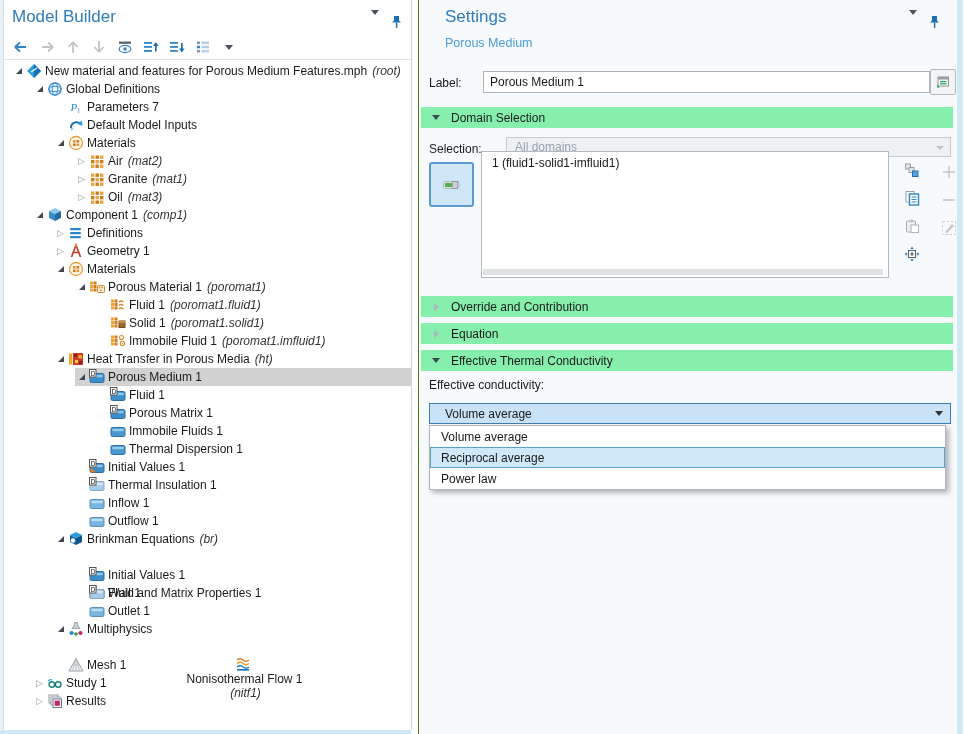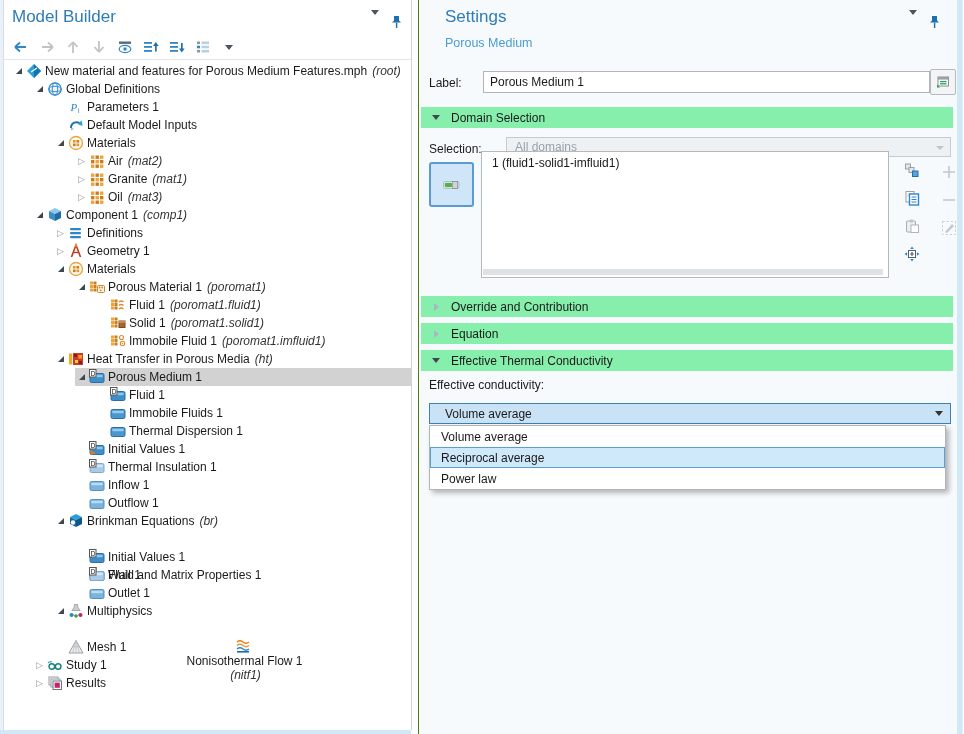--- a/index.html
+++ b/index.html
@@ -192,21 +192,21 @@
       </div>
       <div class="trow">
         <div class="tr-inner" style="margin-left: 50px;">
           <span class="arr"></span>
           <span class="ico">
             <svg width="16" height="16" viewBox="0 0 16 16">
               <text x="2.5" y="12" font-size="11" font-style="italic" fill="#2e86c8" font-family="serif">P</text>
               <text x="10" y="13.5" font-size="7" fill="#2e86c8">i</text>
             </svg>
           </span>
-          <span class="t-lbl">Parameters 1</span>
+          <span class="t-lbl">Parameters 7</span>
         </div>
       </div>
       <div class="trow">
         <div class="tr-inner" style="margin-left: 50px;">
           <span class="arr"></span>
           <span class="ico">
             <svg width="16" height="16" viewBox="0 0 16 16">
               <path d="M3 11 a5.5 5.5 0 0 1 9.5 -4" fill="none" stroke="#1d6fb0" stroke-width="2"></path>
               <path d="M13.8 3.5 L14.5 9 L9.5 7z" fill="#2d9fd8"></path>
               <path d="M3 13.5 l3 -1.5 -3 -1.5z" fill="#7fc0e8"></path>
@@ -496,20 +496,34 @@
             </svg>
           </span>
           <span class="t-lbl">Fluid 1</span>
         </div>
       </div>
       <div class="trow">
         <div class="tr-inner" style="margin-left: 92px;">
           <span class="arr"></span>
           <span class="ico">
             <svg width="16" height="16" viewBox="0 0 16 16">
+              <rect x="1" y="4.5" width="14" height="9" rx="1.5" fill="#3e8ec9" stroke="#2a6da8"></rect>
+              <rect x="2.2" y="5.7" width="11.6" height="2.6" rx="1" fill="#8ec6ea"></rect>
+              <rect x="0.5" y="0.5" width="6.5" height="7.5" fill="#fff" stroke="#555"></rect>
+              <text x="1.8" y="7" font-size="6.5" fill="#111" font-family="sans-serif">D</text>
+            </svg>
+          </span>
+          <span class="t-lbl">Porous Matrix 1</span>
+        </div>
+      </div>
+      <div class="trow">
+        <div class="tr-inner" style="margin-left: 92px;">
+          <span class="arr"></span>
+          <span class="ico">
+            <svg width="16" height="16" viewBox="0 0 16 16">
               <rect x="1" y="4.5" width="14" height="9" rx="1.5" fill="#4a97cf" stroke="#2a6da8"></rect>
               <rect x="2.2" y="5.7" width="11.6" height="2.6" rx="1" fill="#95cbec"></rect>
             </svg>
           </span>
           <span class="t-lbl">Immobile Fluids 1</span>
         </div>
       </div>
       <div class="trow">
         <div class="tr-inner" style="margin-left: 92px;">
           <span class="arr"></span>

